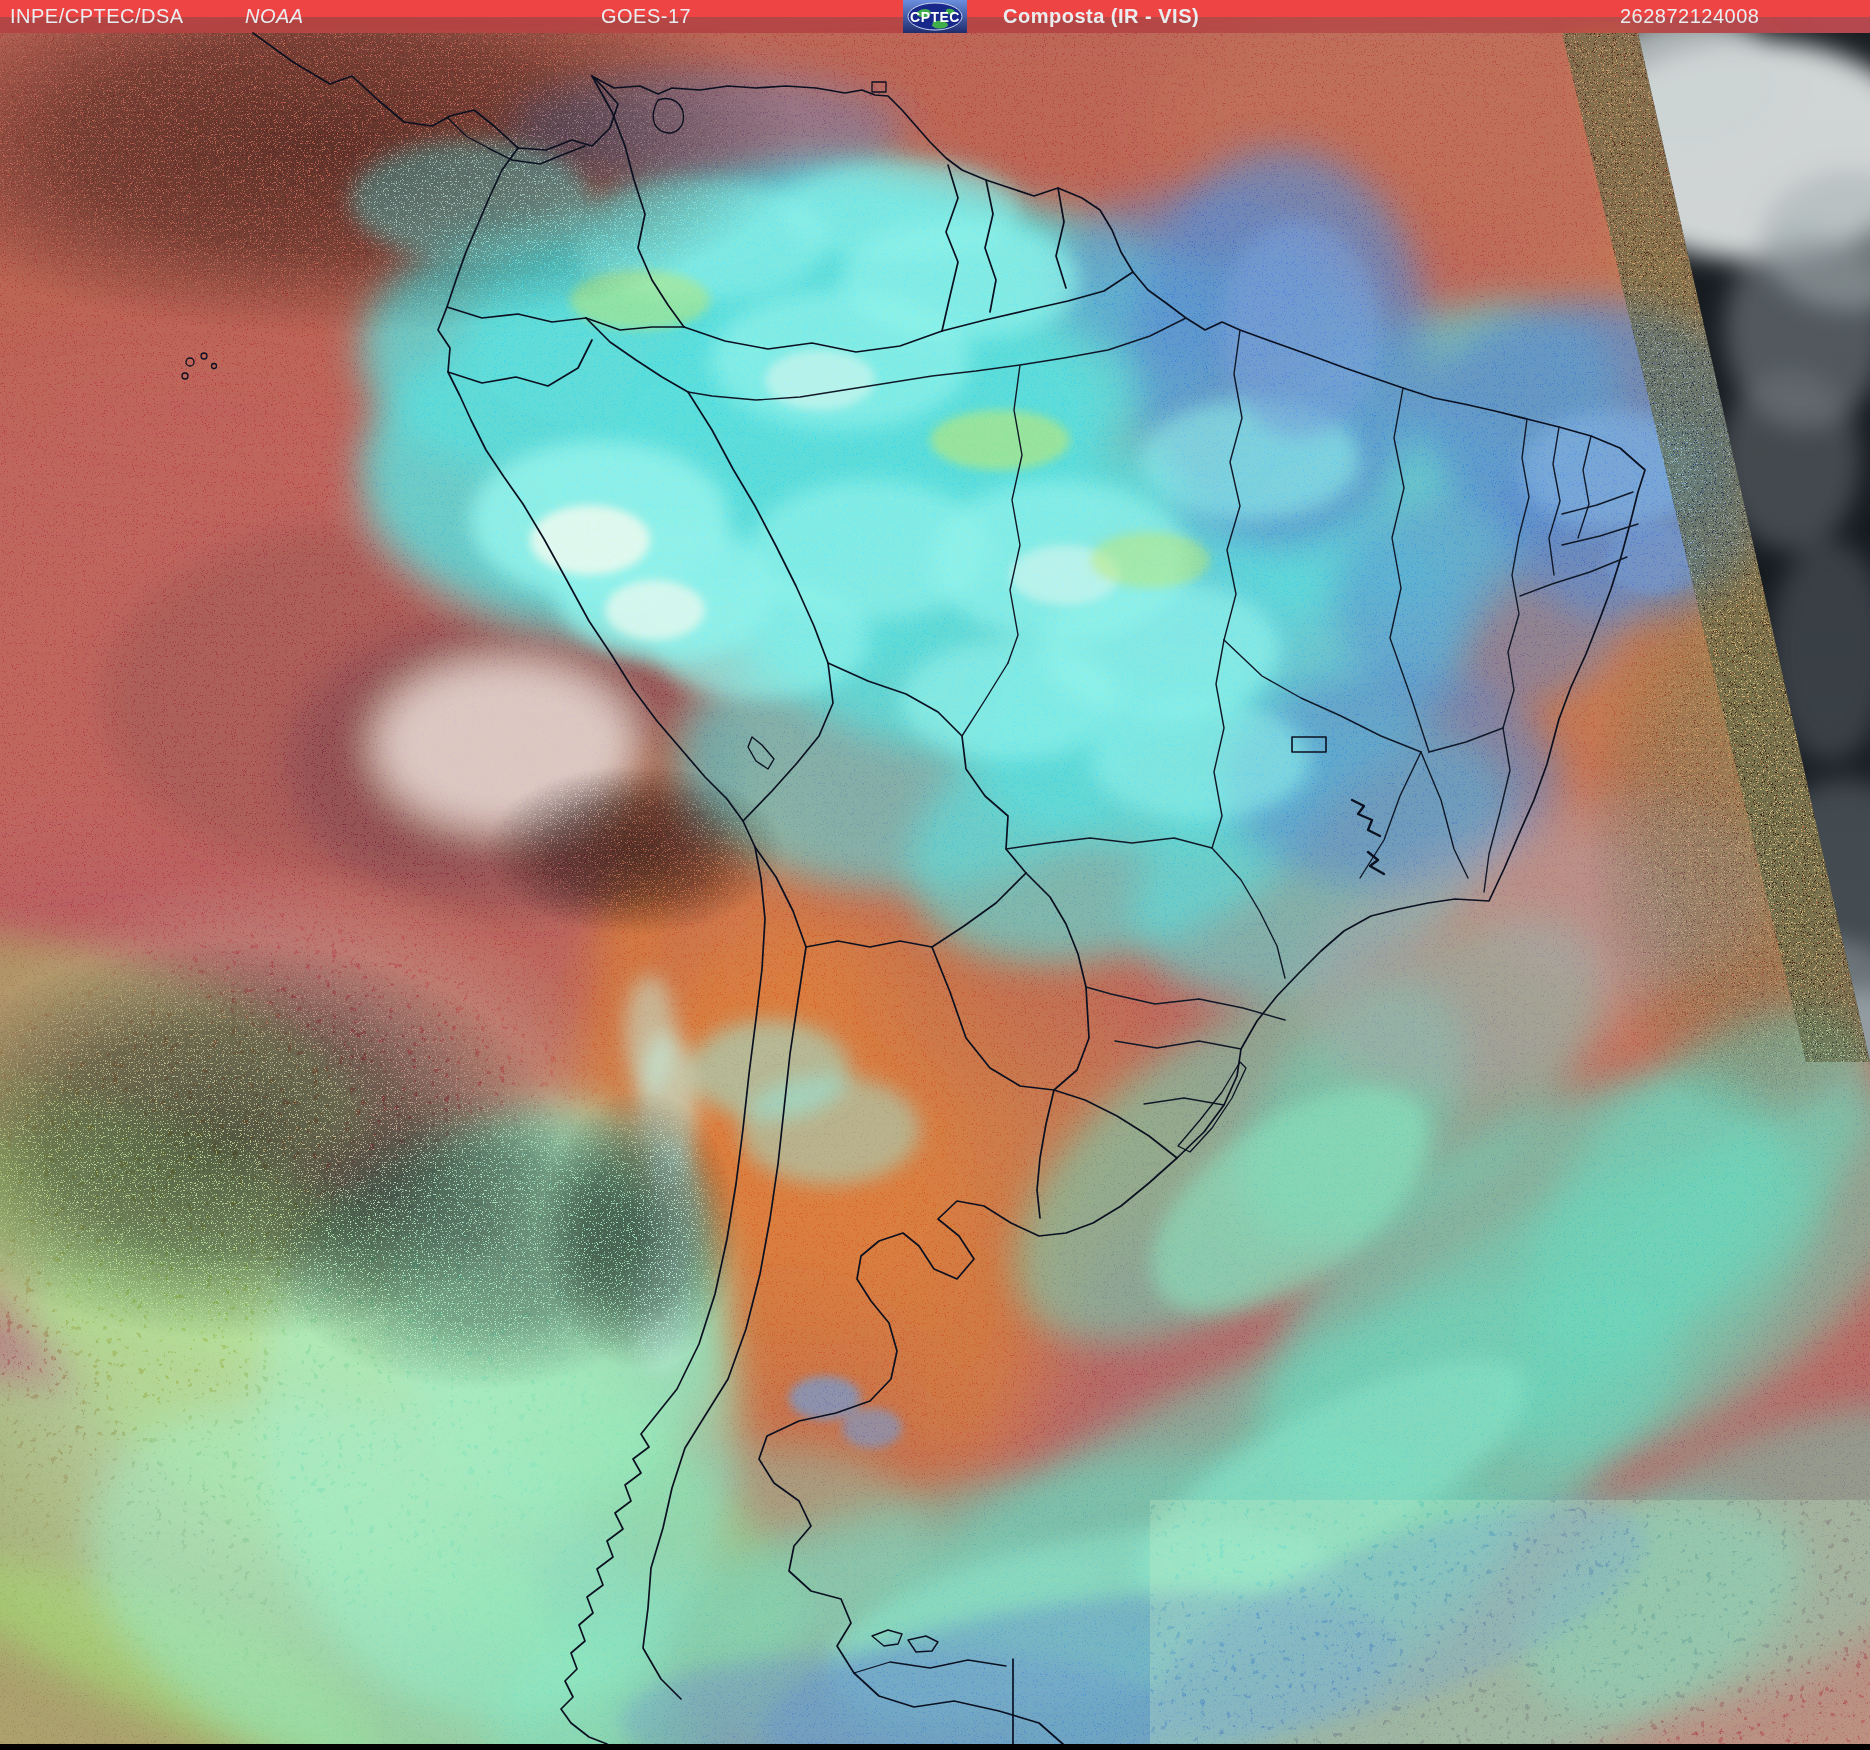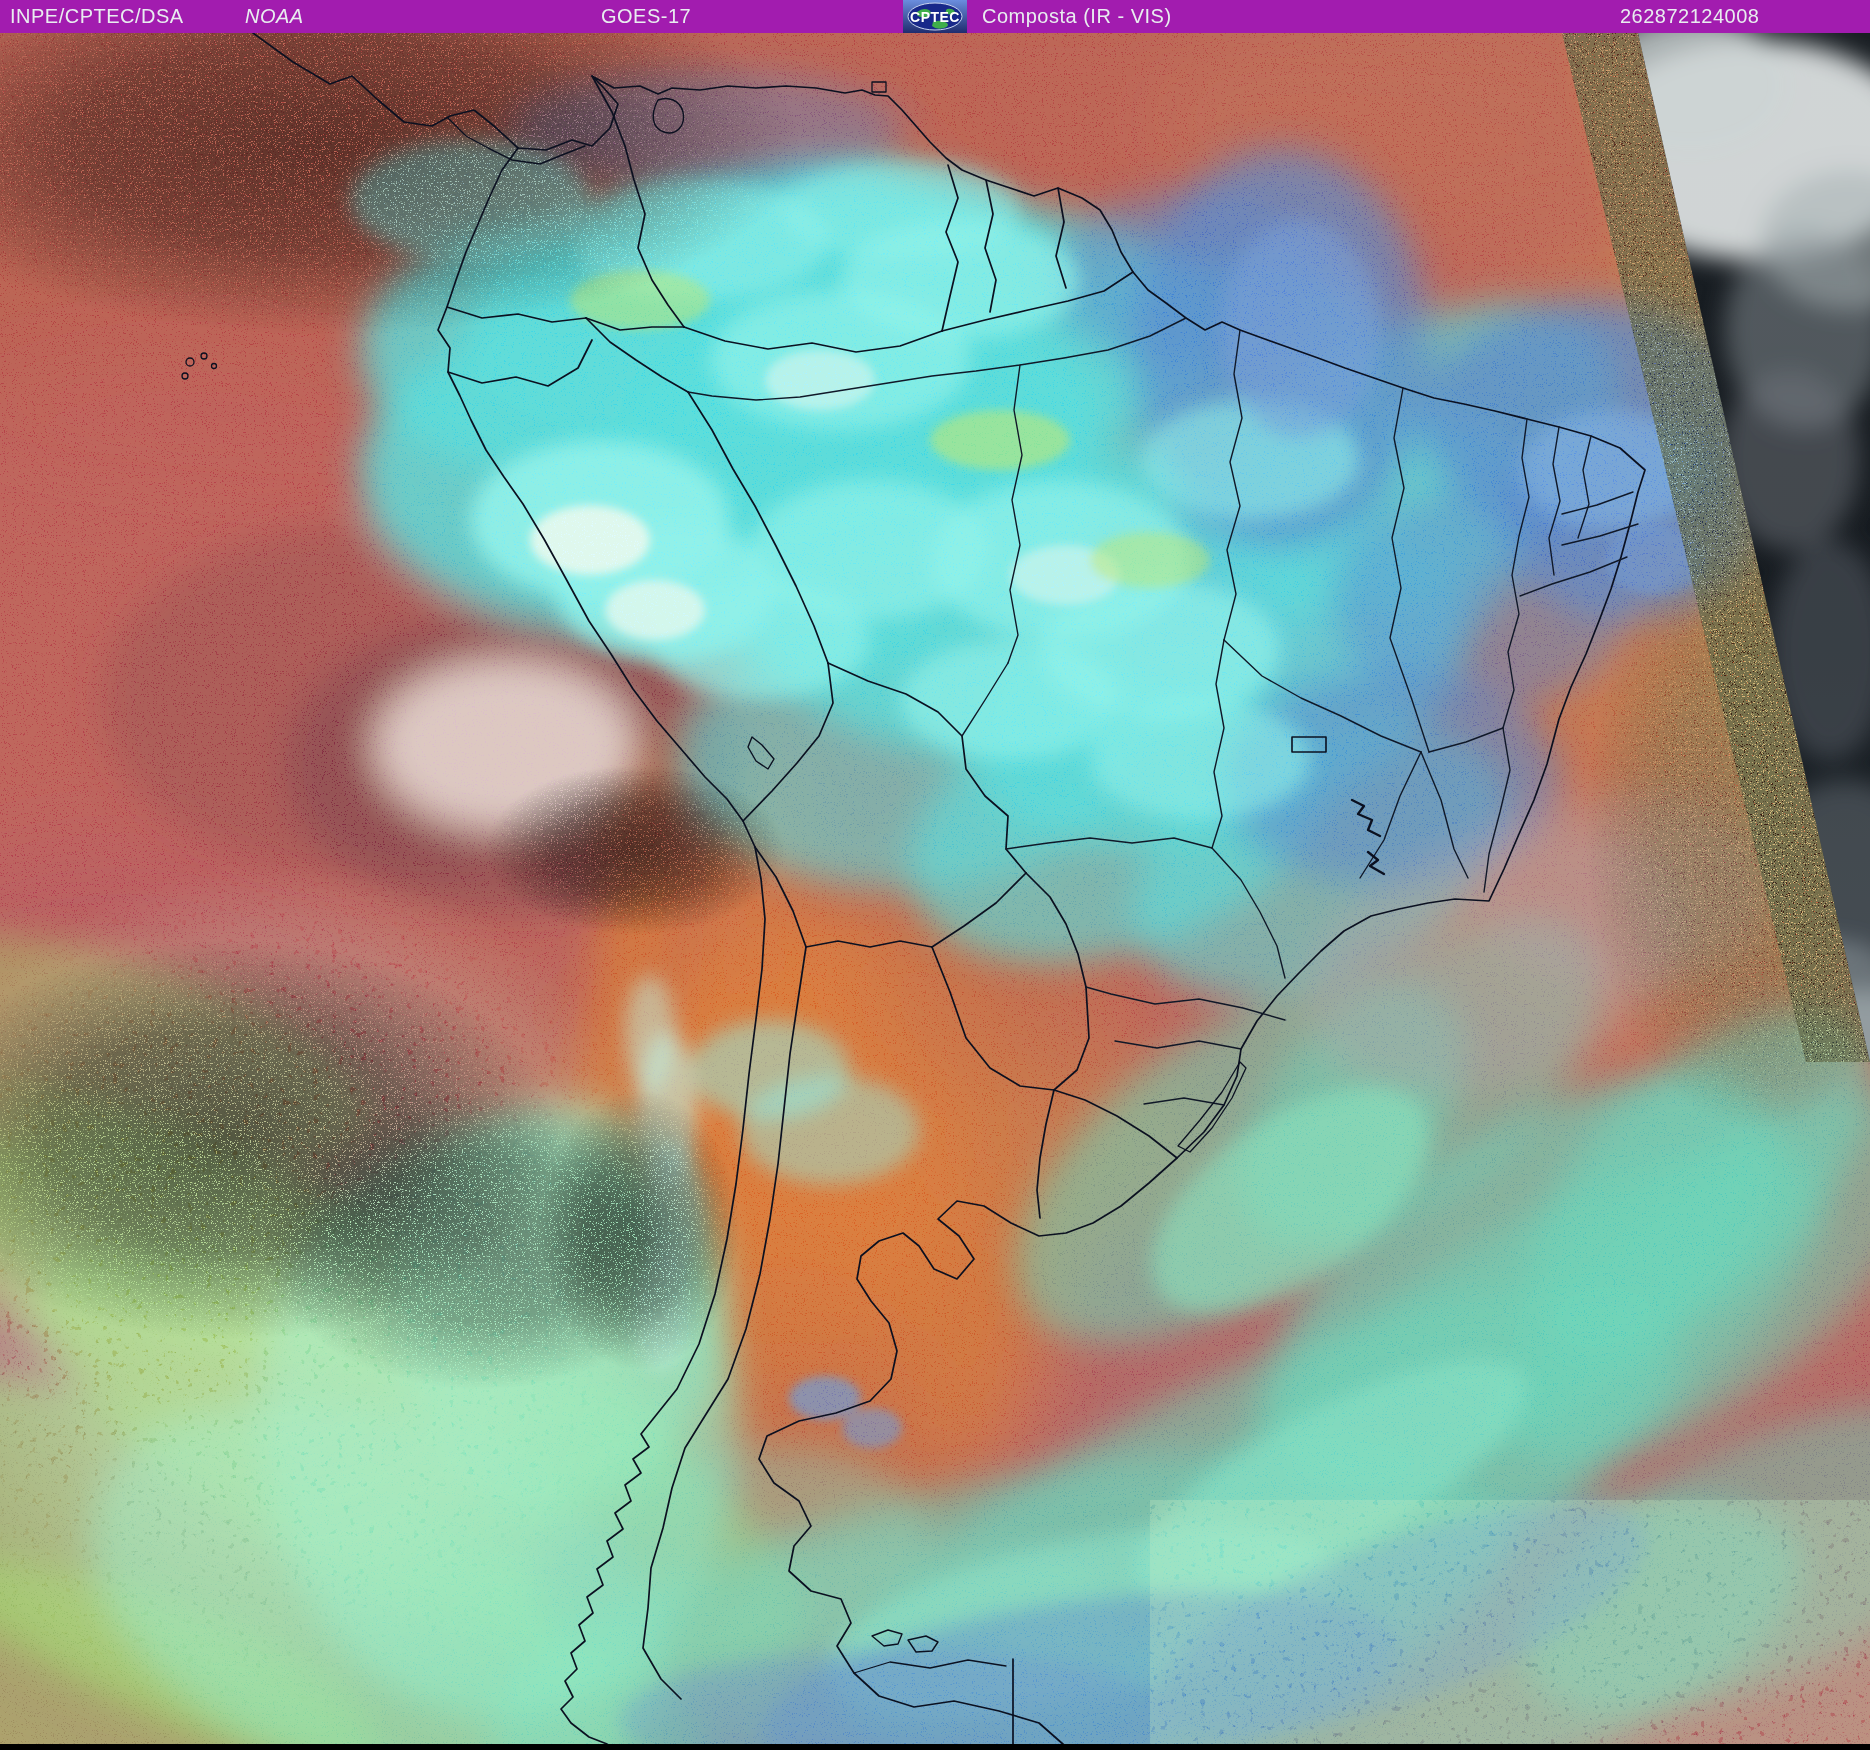--- a/index.html
+++ b/index.html
@@ -1,25 +1,25 @@
 <!DOCTYPE html>
 <html><head>
 <meta charset="utf-8">
 <style>
   html,body{margin:0;padding:0;background:#000;}
   #stage{position:relative;width:1870px;height:1750px;overflow:hidden;
          font-family:"Liberation Sans",sans-serif;background:#b5484e;}
-  #titlebar{position:absolute;left:0;top:0;width:1870px;height:33px;
-            background:#a21caf;z-index:20;}
+  #titlebar{position:absolute;left:0;top:0;width:1870px;height:17px;
+            background:#ef4444;z-index:20;}
   .hlabel{position:absolute;top:4px;color:#e9edf0;font-size:20px;line-height:25px;
           white-space:nowrap;letter-spacing:0.5px;}
   #agency{left:10px;}
   #noaa{left:245px;font-style:italic;}
   #satname{left:601px;}
-  #product{left:982px;}
+  #product{left:1003px;font-weight:bold;}
   #timestamp{left:1620px;}
   #logo{position:absolute;left:903px;top:0;width:64px;height:33px;}
   #satimg{position:absolute;left:0;top:0;z-index:1;}
 </style>
 </head>
 <body>
 
 <div id="stage">
 
   <svg id="satimg" width="1870" height="1750" viewBox="0 0 1870 1750">

